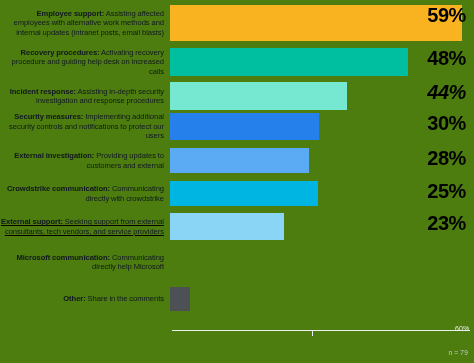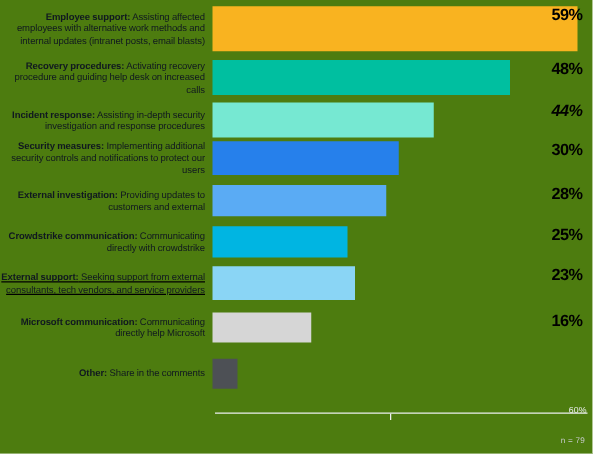--- a/index.html
+++ b/index.html
@@ -61,21 +61,21 @@
     align-items: center;
   }
 
   .bar {
     height: 100%;
     border-radius: 0;
   }
 
   .bar-value {
     position: absolute;
-    font-size: 13px;
+    font-size: 20px;
     font-weight: bold;
     color: #000000;
     letter-spacing: -0.4px;
     line-height: 1;
   }
   .bar-value.inside {
     right: 8px;
   }
 
   
@@ -153,40 +153,35 @@
         <div class="cat-label"><b>External investigation:</b><span> Providing updates to customers and external</span></div>
         <div class="bar-wrap">
           <div class="bar" style="width: 138.6px; background: rgb(90, 171, 244);">
             <div class="bar-value inside">28%</div>
           </div>
         </div>
       </div>
       <div class="row" style="top: 181px; height: 25px;">
         <div class="cat-label"><b>Crowdstrike communication:</b><span> Communicating directly with crowdstrike</span></div>
         <div class="bar-wrap">
-          <div class="bar" style="width: 108px; background: rgb(0, 181, 226);">
+          <div class="bar" style="width: 148px; background: rgb(0, 181, 226);">
             <div class="bar-value inside">25%</div>
           </div>
         </div>
       </div>
       <div class="row" style="top: 213px; height: 27px; text-decoration: underline;">
         <div class="cat-label"><b>External support:</b><span> Seeking support from external consultants, tech vendors, and service providers</span></div>
         <div class="bar-wrap">
           <div class="bar" style="width: 113.85px; background: rgb(138, 213, 245);">
             <div class="bar-value inside">23%</div>
           </div>
         </div>
       </div>
       <div class="row" style="top: 250px; height: 24px;">
         <div class="cat-label"><b>Microsoft communication:</b><span> Communicating directly help Microsoft</span></div>
-        <div class="bar-wrap">
-          <div class="bar" style="width: 79.2px; background: rgb(214, 214, 214);">
-            <div class="bar-value inside">16%</div>
-          </div>
-        </div>
       </div>
       <div class="row" style="top: 287px; height: 24px;">
         <div class="cat-label"><b>Other:</b><span> Share in the comments</span></div>
         <div class="bar-wrap">
           <div class="bar" style="width: 19.8px; background: rgb(77, 80, 85);"></div>
         </div>
       </div>
     </div>
 
   <div class="axis-line"></div>

